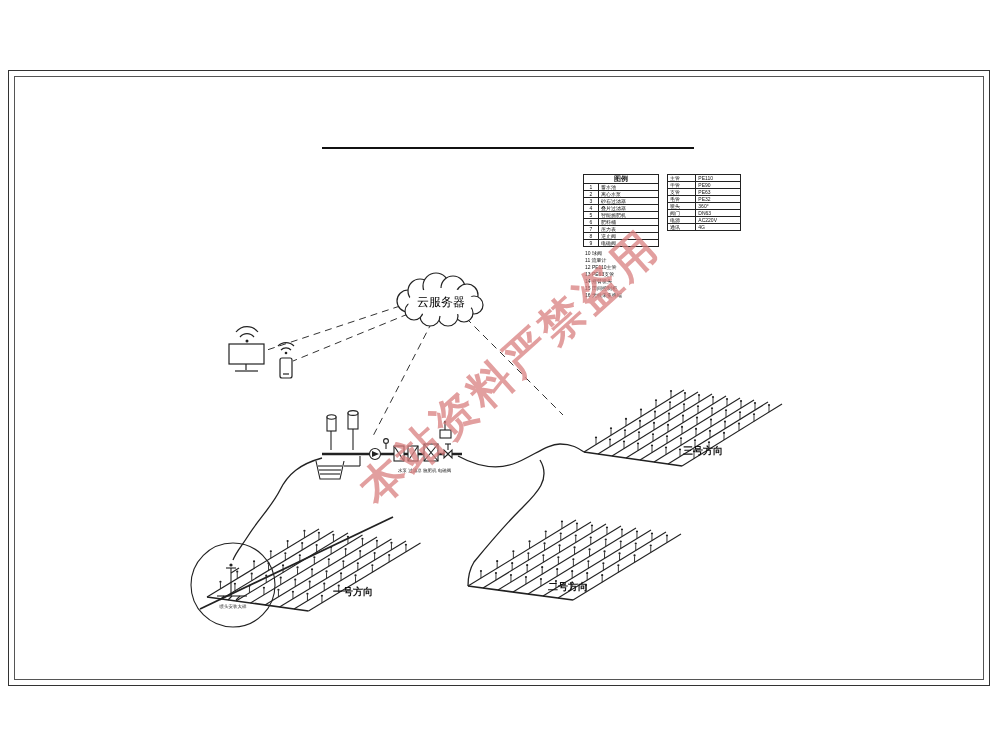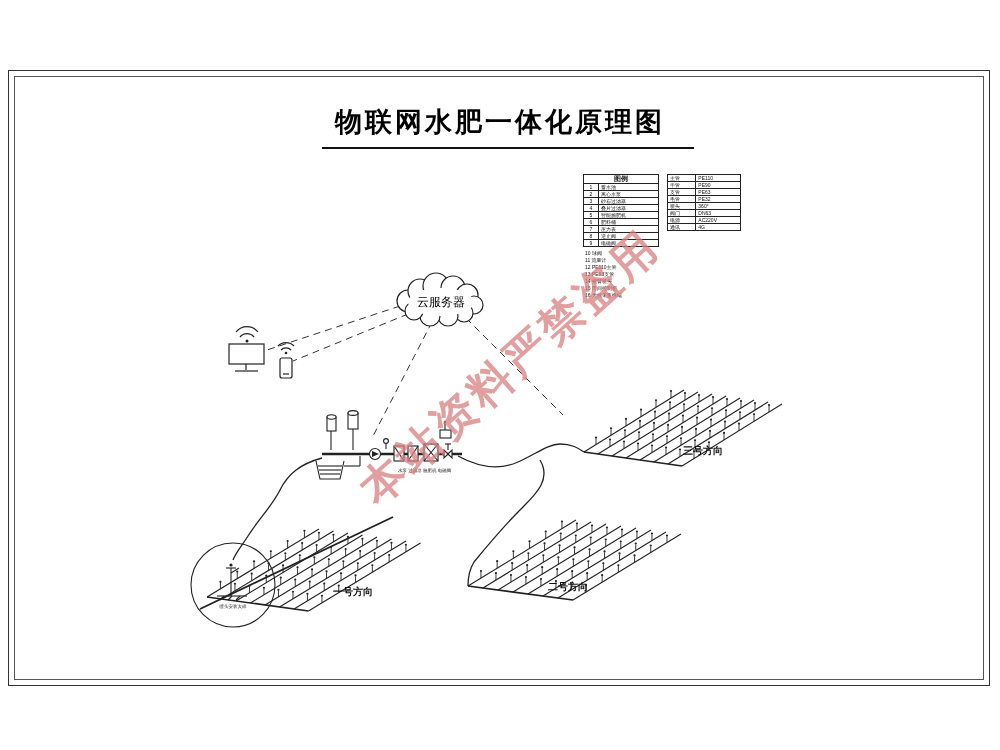--- a/index.html
+++ b/index.html
@@ -29,21 +29,20 @@
         pointer-events:none;white-space:nowrap;}
 </style>
 </head>
 <body>
 
 <div class="page">
 
   <div class="frame-outer"></div>
   <div class="frame-inner"></div>
 
-  <div class="title">物联网水肥一体化原理图</div>
   <div class="title-underline"></div>
 
   <svg class="diagram" id="diagram" width="1000" height="750" viewBox="0 0 1000 750">
 
     <g stroke="#333" stroke-width="1" stroke-dasharray="7 5">
       <line x1="400" y1="306" x2="264" y2="351"></line>
       <line x1="408" y1="314" x2="293" y2="361"></line>
       <line x1="432" y1="322" x2="372" y2="438"></line>
       <line x1="466" y1="318" x2="563" y2="415"></line>
     </g>

